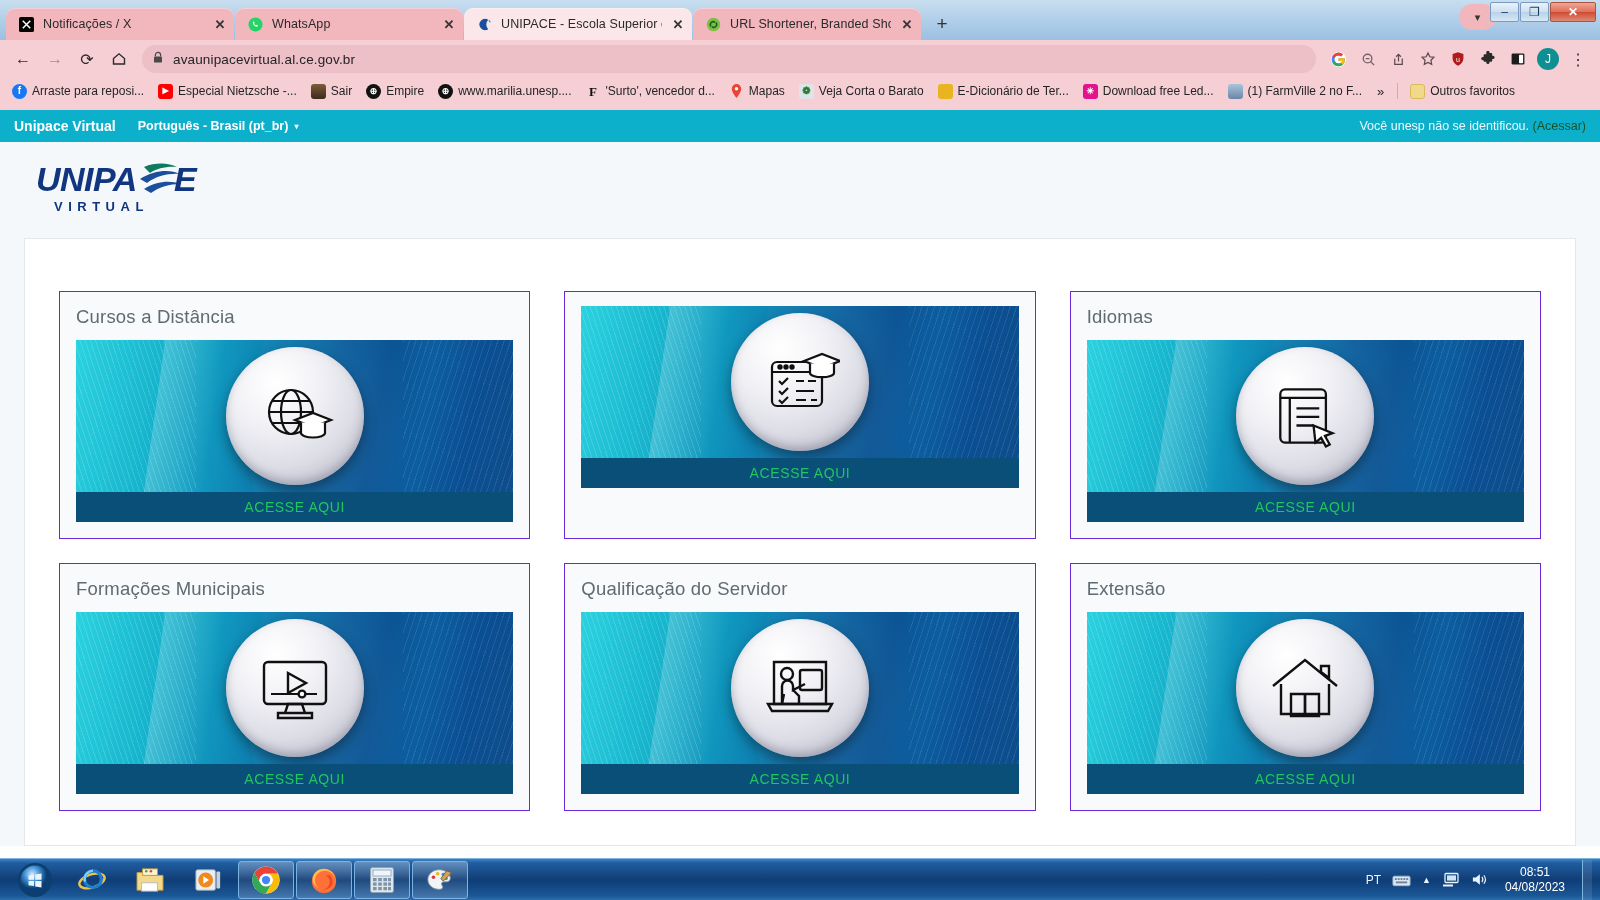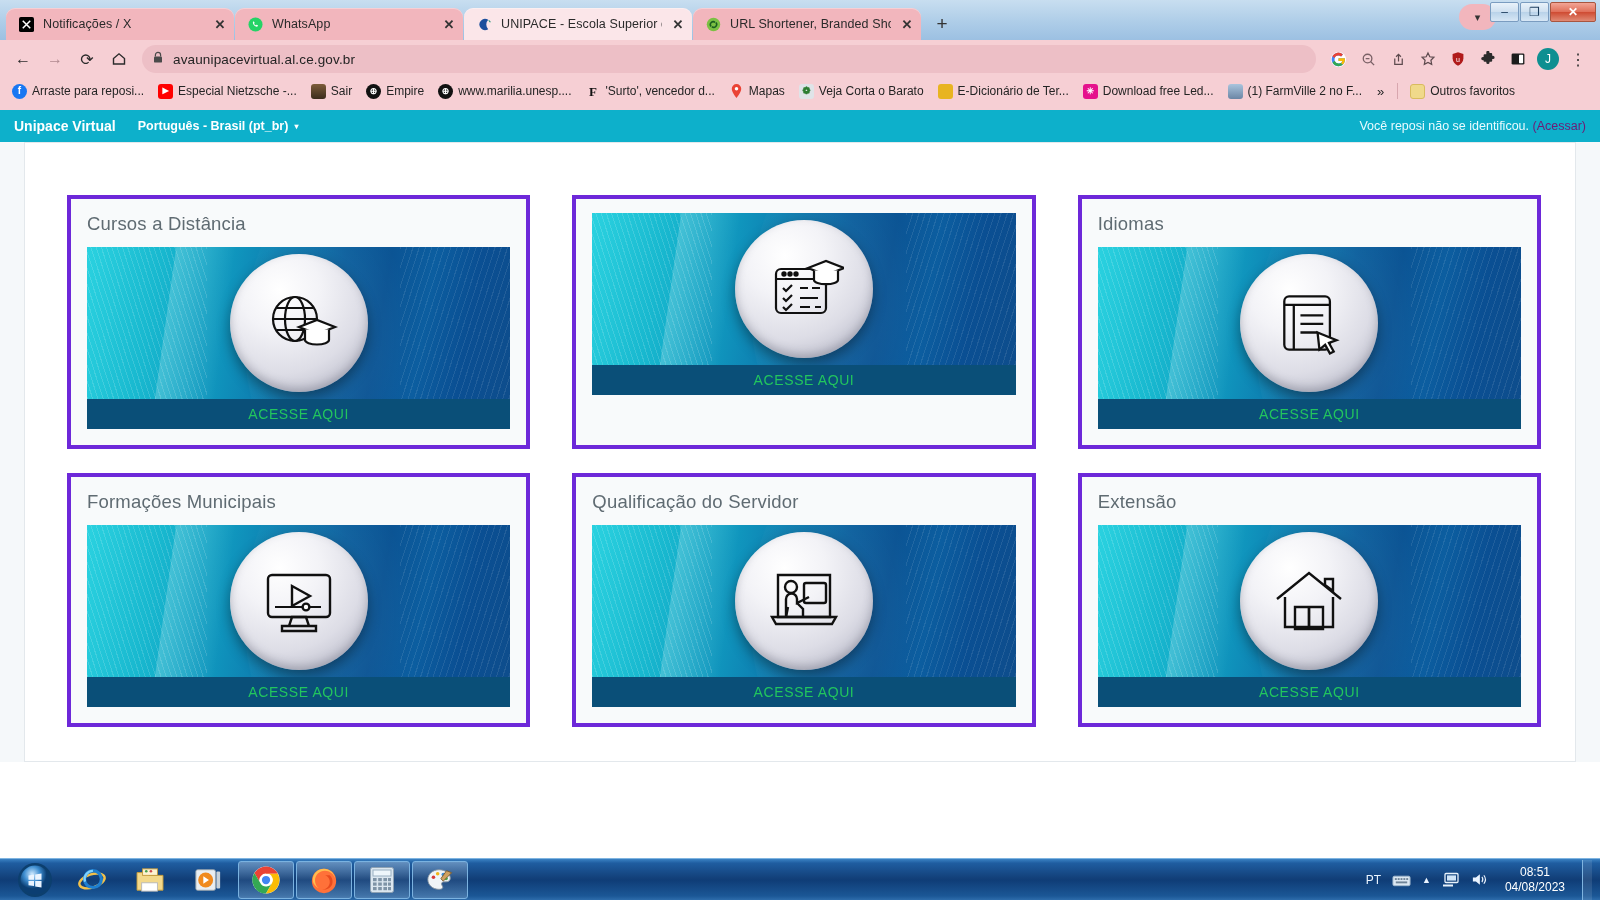--- a/index.html
+++ b/index.html
@@ -142,43 +142,42 @@
   
   #moodle-navbar {
     height: 32px; background: #0db0cb;
     display: flex; align-items: center; padding: 0 14px;
     color: #ffffff; font-size: 13.5px;
   }
   #site-name { font-weight: 700; font-size: 14px; margin-right: 22px; cursor: pointer; }
   #lang-menu { display: flex; align-items: center; gap: 6px; font-size: 12.5px; font-weight: 700; cursor: pointer; }
   #lang-caret { font-size: 8px; }
   #login-status { margin-left: auto; font-size: 12.5px; color: #e8fbff; }
-  #login-status .login-link { color: #701a75; cursor: pointer; }
+  #login-status .login-link { color: #14532d; cursor: pointer; }
 
   
   #page-header {
     background: #f5f8fa; height: 96px;
     display: flex; align-items: center; padding-left: 36px;
   }
   #brand-logo { display: block; cursor: pointer; }
 
   
   #content-region { background: #f5f8fa; padding: 0 24px 0 24px; }
   #content-card {
     background: #ffffff; border: 1px solid #e3e8ec;
     min-height: 600px; padding: 52px 34px 10px 34px;
   }
 
   .card-row { display: flex; gap: 34px; margin-bottom: 24px; }
 
   .course-card {
     flex: 1 1 0; background: #f8fafb;
-    border: 4px solid #6d28d9;
+    border: 1px solid #6d28d9;
     padding: 14px 16px 16px 16px;
-    margin-left: 8px;
   }
   .course-card-title {
     font-size: 18.5px; color: #5f6b72; font-weight: 400;
     margin-bottom: 12px; letter-spacing: .2px;
   }
   .banner {
     position: relative; height: 152px; width: 100%;
     background: linear-gradient(100deg,
         #2ad2e0 0%, #23c6d8 8%, #18b8cf 17%,
         #12a6c6 26%, #0f8fba 36%, #0d75ab 48%,
@@ -452,25 +451,37 @@
 
     <div id="viewport">
 
       <div id="moodle-navbar">
         <div id="site-name">Unipace Virtual</div>
         <div id="lang-menu">
           <span>Português - Brasil (pt_br)</span>
           <span id="lang-caret">▾</span>
         </div>
         <div id="login-status">
-          <span>Você reposi não se identificou.</span>
+          <span>Você unesp não se identificou.</span>
           <span class="login-link">(Acessar)</span>
         </div>
       </div>
 
+      <div id="page-header">
+        <div id="brand-logo">
+          <svg width="192" height="62" viewBox="0 0 192 62">
+            <text x="0" y="34" font-family="Liberation Sans, sans-serif" font-size="34" font-weight="bold" font-style="italic" fill="#11357f" letter-spacing="-0.5">UNIPA</text>
+            <path d="M108 10c12-5 25-4 33 0-9-1-20 1-27 6z" fill="#0e7a5e"></path>
+            <path d="M104 22c14-9 30-10 40-5-11-1-24 2-33 9z" fill="#1b4f9c"></path>
+            <path d="M108 32c12-8 27-9 36-5-10 0-21 3-29 9z" fill="#1b4f9c"></path>
+            <text x="138" y="34" font-family="Liberation Sans, sans-serif" font-size="34" font-weight="bold" font-style="italic" fill="#11357f">E</text>
+            <text x="18" y="54" font-family="Liberation Sans, sans-serif" font-size="13" font-weight="bold" fill="#11357f" letter-spacing="5.5">VIRTUAL</text>
+          </svg>
+        </div>
+      </div>
 
       <div id="content-region">
         <div id="content-card">
 
           <div class="card-row">
 
             <div class="course-card">
               <div class="course-card-title">Cursos a Distância</div>
               <div class="banner">
                 <div class="stripes"></div>

